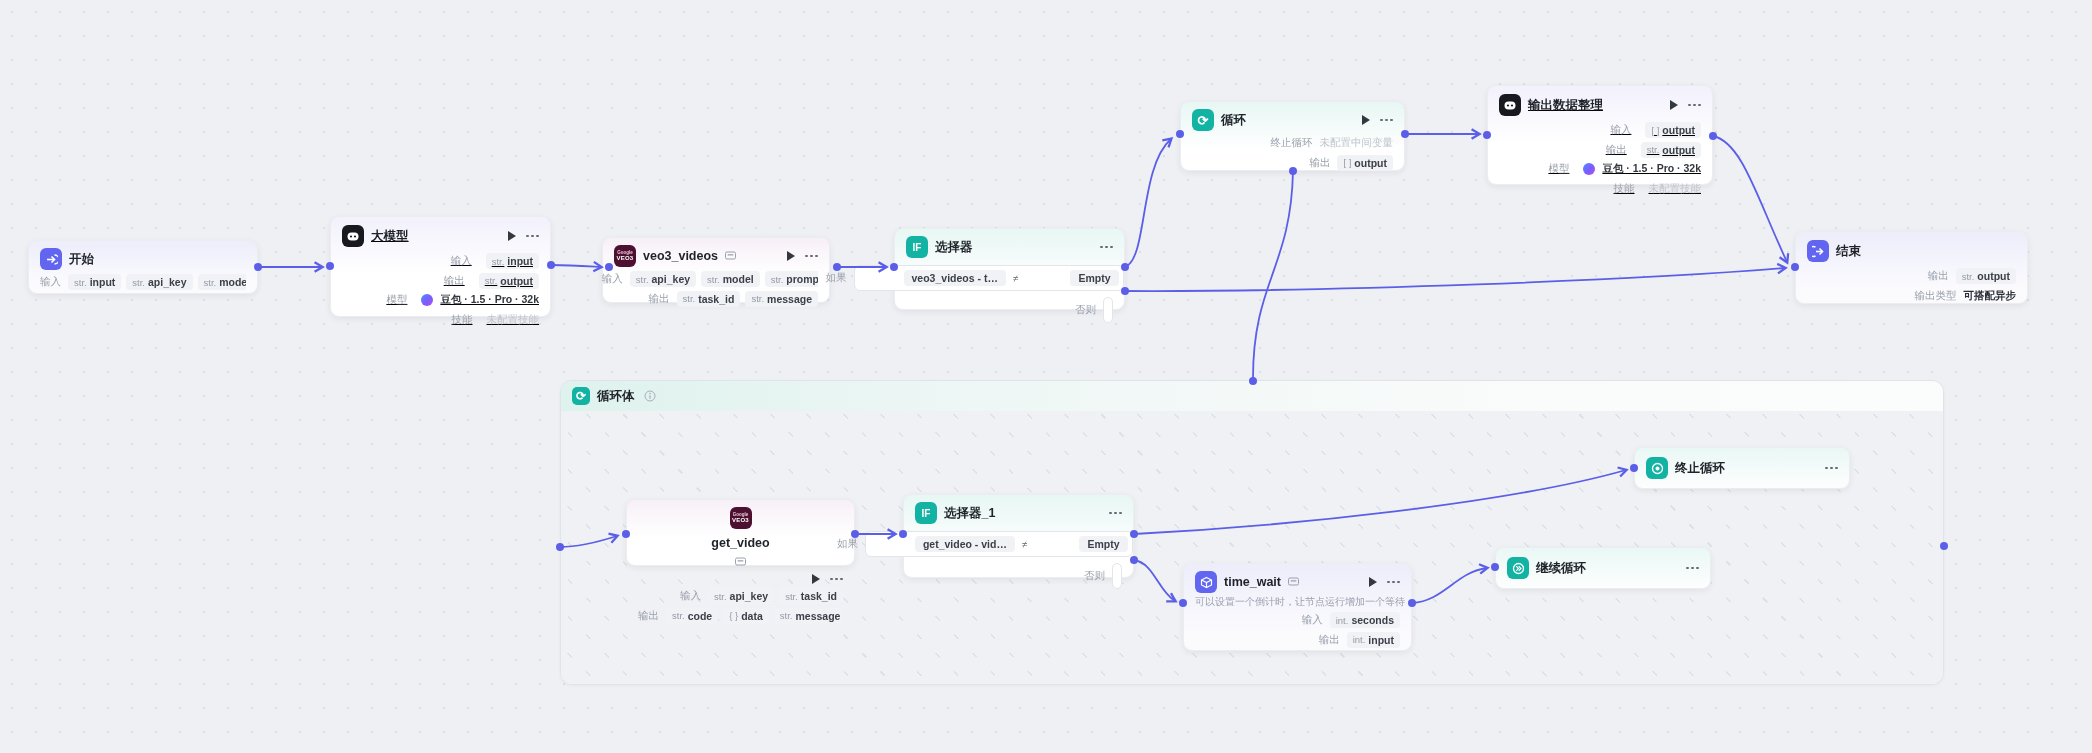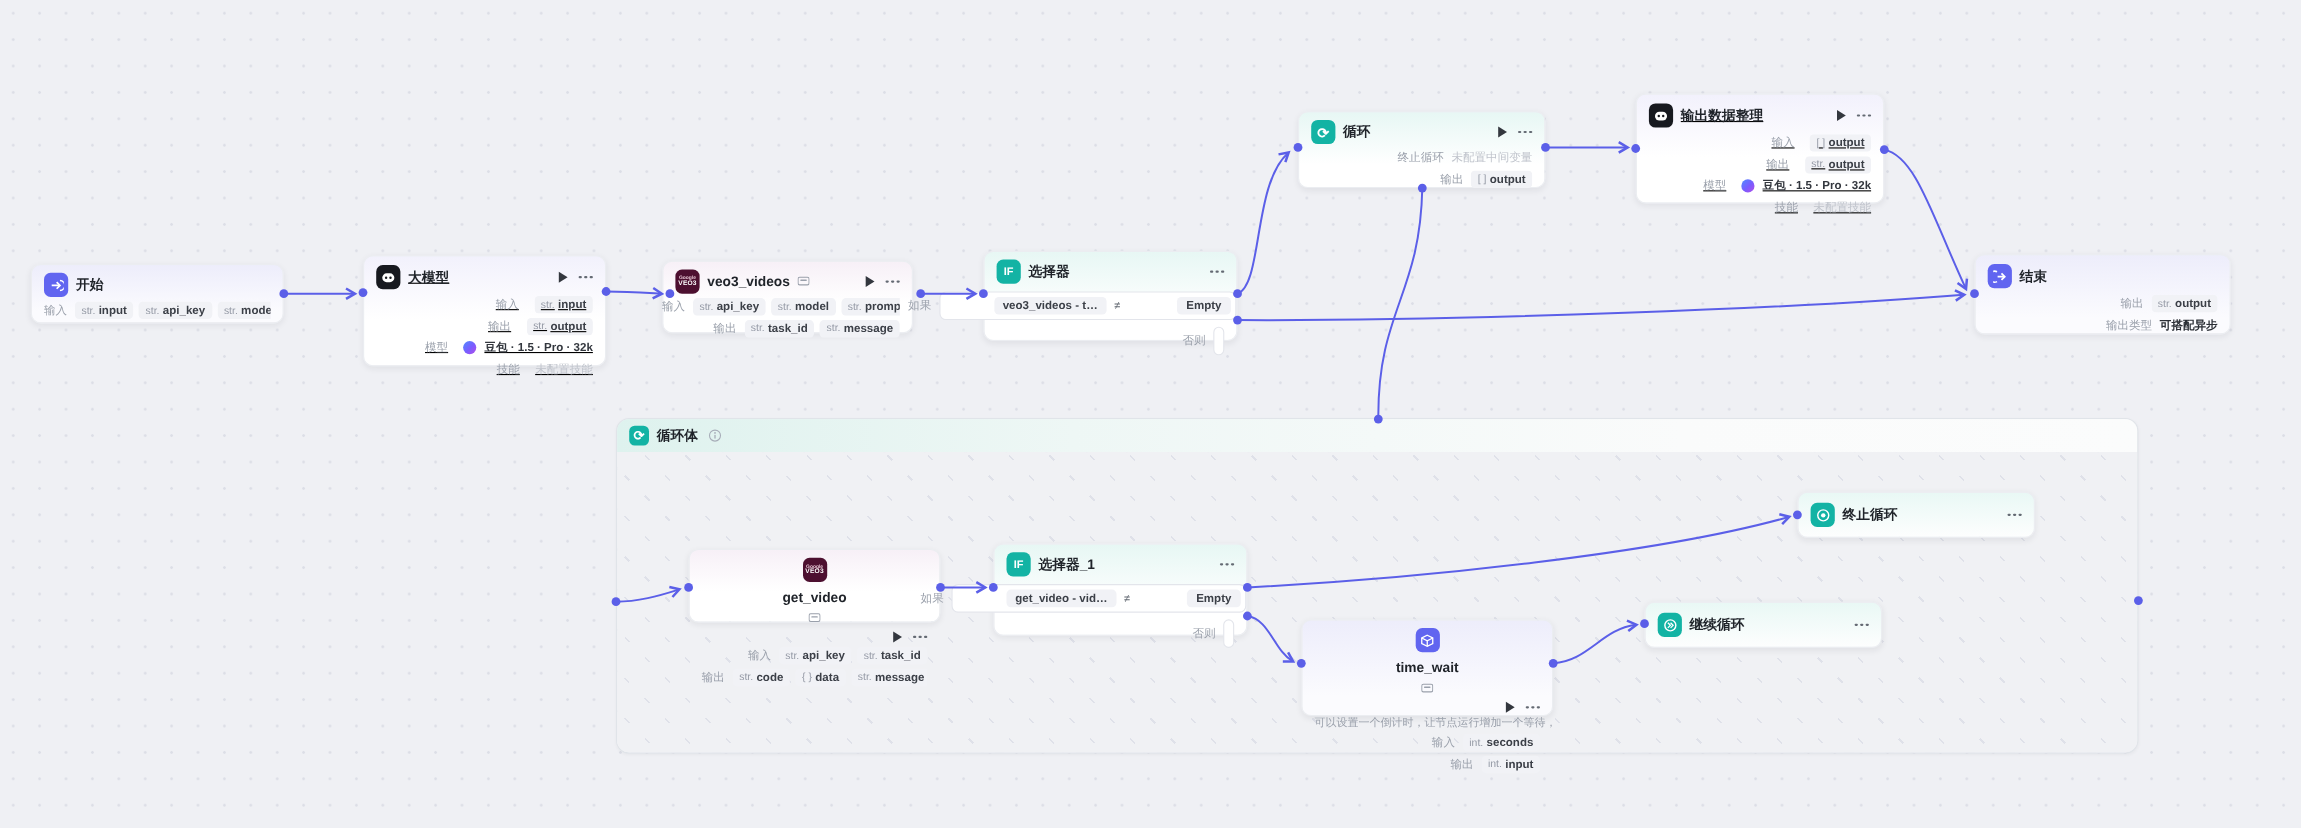--- a/index.html
+++ b/index.html
@@ -107,21 +107,21 @@
             </span>
           <span class="pill">
               <span class="t">str.</span>
               <span>model</span>
             </span>
         </span>
       </div>
     </div>
   </div>
 
-  <div class="node tint-purple" style="left:330px;top:232px;width:221px;height:101px">
+  <div class="node tint-purple" style="left:330px;top:216px;width:221px;height:101px">
     <div class="hd">
       <span class="icon ic-black">
         <svg width="14" height="14" viewBox="0 0 14 14">
             <rect x="1.5" y="3.5" width="11" height="8" rx="4" fill="#fff"></rect>
             <circle cx="5" cy="7.5" r="1.1" fill="#17191f"></circle>
             <circle cx="9" cy="7.5" r="1.1" fill="#17191f"></circle>
           </svg>
       </span>
       <span class="title">大模型</span>
       <span class="acts">
@@ -439,21 +439,21 @@
         </span>
       </div>
       <div class="row">
         <span class="lbl">否则</span>
         <span class="cond"></span>
       </div>
     </div>
   </div>
 
   <div class="node tint-lav" style="left:1183px;top:563px;width:229px;height:88px">
-    <div class="hd" style="padding-top:7px;flex-direction:column;">
+    <div class="hd" style="padding-top:7px;">
       <span class="icon ic-indigo">
         <svg width="13" height="13" viewBox="0 0 13 13">
             <path d="M6.5 1.5 L11.5 4 L11.5 9 L6.5 11.5 L1.5 9 L1.5 4 Z" fill="none" stroke="#fff" stroke-width="1.2"></path>
             <path d="M1.5 4 L6.5 6.5 L11.5 4 M6.5 6.5 V11.5" fill="none" stroke="#fff" stroke-width="1.2"></path>
           </svg>
       </span>
       <span class="title">time_wait</span>
       <span class="api-badge">
         <svg width="11" height="10" viewBox="0 0 11 10">
             <rect x=".5" y="1" width="10" height="7" rx="1.5" fill="none" stroke="#9aa0ab"></rect>

